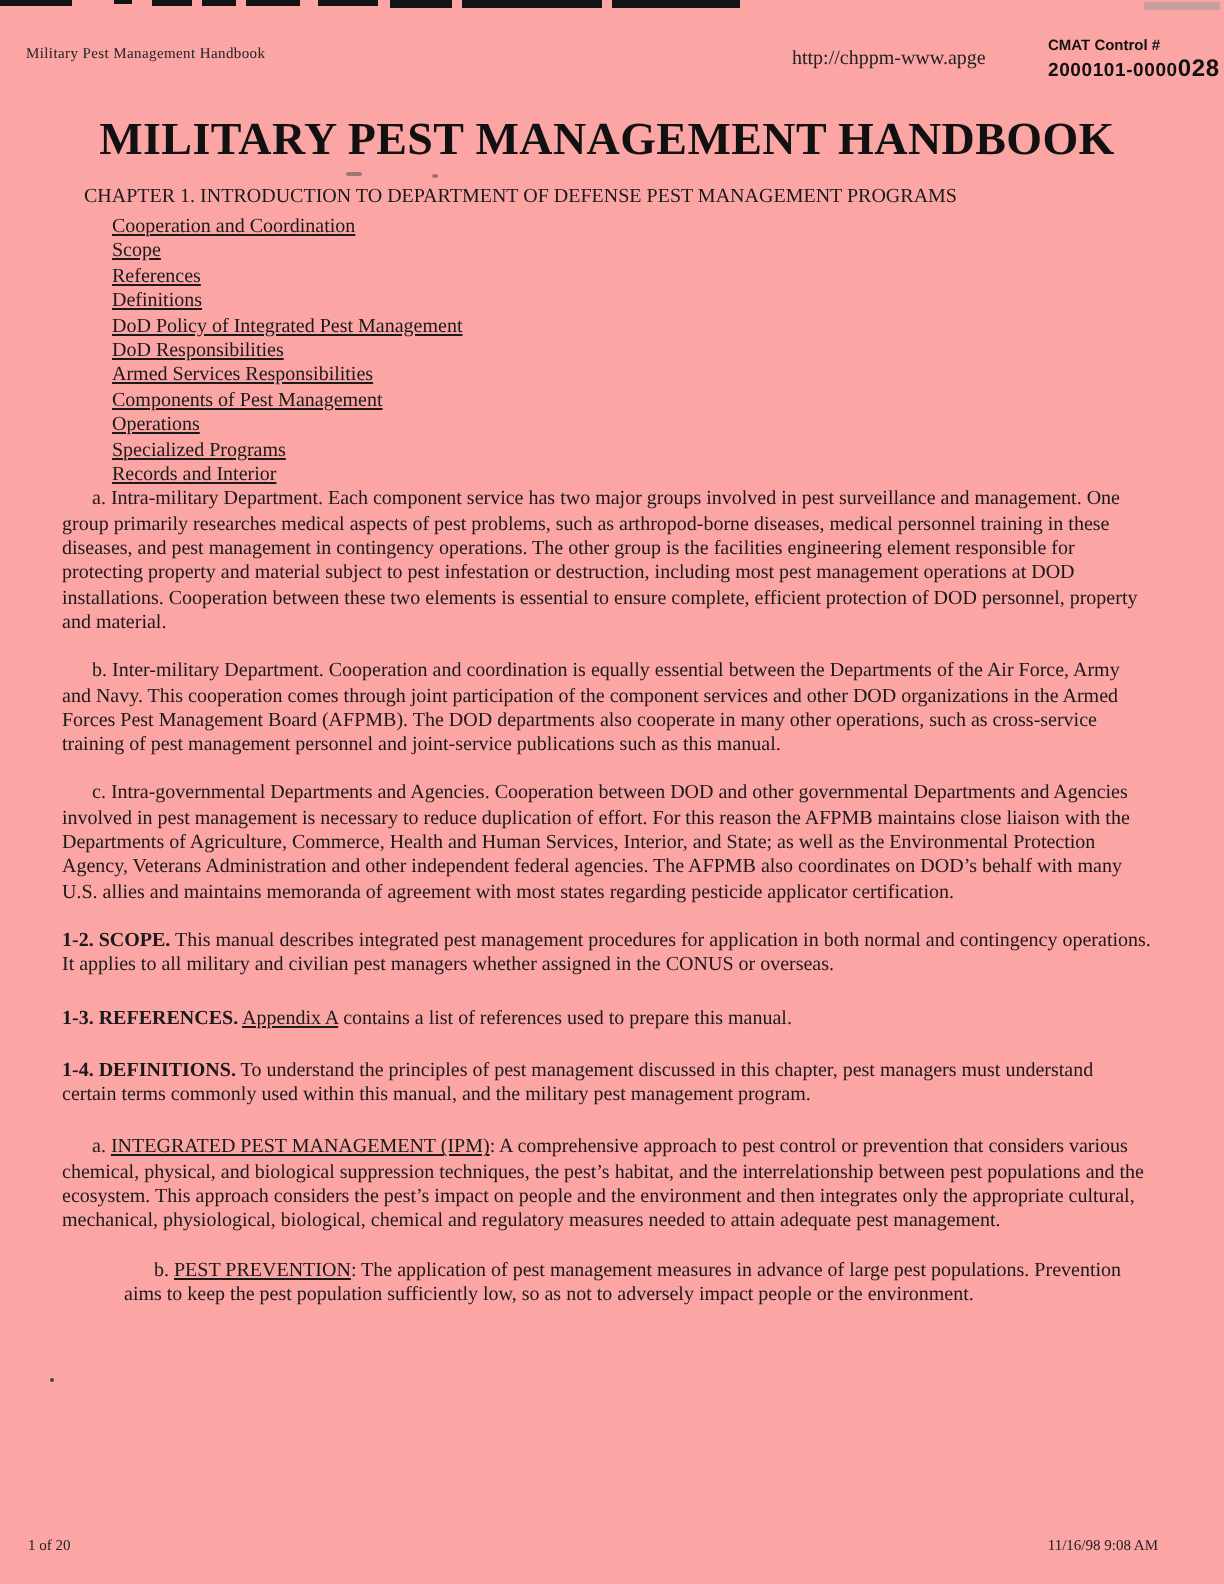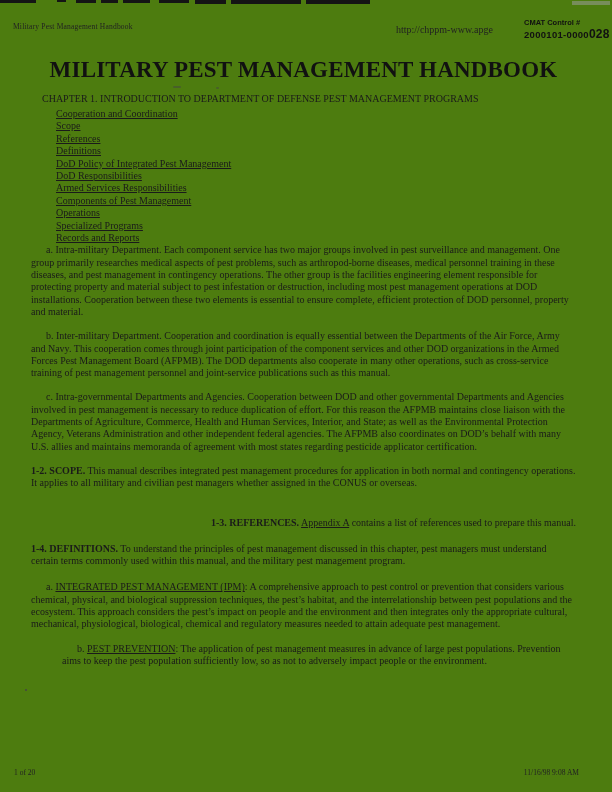--- a/index.html
+++ b/index.html
@@ -1,18 +1,18 @@
 <!DOCTYPE html>
 <html><head>
 <meta charset="utf-8">
 <style>
   html,body { margin:0; padding:0; background:#ffffff; }
   .page {
     position:relative; width:612px; height:792px;
-    background:#4d7c0f; overflow:hidden;
+    background:#fca5a5; overflow:hidden;
     font-family:"Liberation Serif", serif; color:#1a1a1a;
   }
   
   .artifact { position:absolute; background:#141414; }
   .artifact.light { background:#9a9a9a; opacity:.55; }
   .speck { position:absolute; background:#444; border-radius:1px; }
 
   
   .hdr-title { position:absolute; left:13px; top:22px; font-size:7.5px; color:#222; letter-spacing:.2px; }
   .hdr-url   { position:absolute; left:396px; top:24px; font-size:10px; color:#222; }
@@ -36,21 +36,21 @@
   p { margin:0; font-size:10px; line-height:12.3px; }
   .bold { font-weight:bold; }
   .p-indent { text-indent:15px; }
   .u { text-decoration:underline; }
   a.doc-link { color:#1a1a1a; text-decoration:underline; cursor:pointer; }
 
   .s11-head { margin-top:8px; font-weight:bold; }
   .para-b   { margin-top:12px; }
   .para-c   { margin-top:12px; }
   .s12      { margin-top:12px; }
-  .s13      { margin-top:27px;text-align:right; }
+  .s13      { margin-top:14px; }
   .s14      { margin-top:14px; }
   .def-a    { margin-top:14px; }
   .def-b    { margin-top:12px;margin-left:31px; }
   .def-c    { margin-top:11px; }
 
   
   .ftr-page { position:absolute; left:14px; top:768px; font-size:7.5px; color:#222; }
   .ftr-time { position:absolute; right:33px; top:768px; font-size:7.5px; color:#222; }
 </style>
 </head>
@@ -91,21 +91,21 @@
       <a class="toc-item">Cooperation and Coordination</a>
       <a class="toc-item">Scope</a>
       <a class="toc-item">References</a>
       <a class="toc-item">Definitions</a>
       <a class="toc-item">DoD Policy of Integrated Pest Management</a>
       <a class="toc-item">DoD Responsibilities</a>
       <a class="toc-item">Armed Services Responsibilities</a>
       <a class="toc-item">Components of Pest Management</a>
       <a class="toc-item">Operations</a>
       <a class="toc-item">Specialized Programs</a>
-      <a class="toc-item">Records and Reports</a>
+      <a class="toc-item">Records and Interior</a>
     </div>
 
     <p class="p-indent">a. Intra-military Department. Each component service has two major groups involved in pest surveillance and management. One group primarily researches medical aspects of pest problems, such as arthropod-borne diseases, medical personnel training in these diseases, and pest management in contingency operations. The other group is the facilities engineering element responsible for protecting property and material subject to pest infestation or destruction, including most pest management operations at DOD installations. Cooperation between these two elements is essential to ensure complete, efficient protection of DOD personnel, property and material.</p>
     <p class="p-indent para-b">b. Inter-military Department. Cooperation and coordination is equally essential between the Departments of the Air Force, Army and Navy. This cooperation comes through joint participation of the component services and other DOD organizations in the Armed Forces Pest Management Board (AFPMB). The DOD departments also cooperate in many other operations, such as cross-service training of pest management personnel and joint-service publications such as this manual.</p>
     <p class="p-indent para-c">c. Intra-governmental Departments and Agencies. Cooperation between DOD and other governmental Departments and Agencies involved in pest management is necessary to reduce duplication of effort. For this reason the AFPMB maintains close liaison with the Departments of Agriculture, Commerce, Health and Human Services, Interior, and State; as well as the Environmental Protection Agency, Veterans Administration and other independent federal agencies. The AFPMB also coordinates on DOD’s behalf with many U.S. allies and maintains memoranda of agreement with most states regarding pesticide applicator certification.</p>
 
     <p class="s12"><span class="bold">1-2. SCOPE.</span> <span>This manual describes integrated pest management procedures for application in both normal and contingency operations. It applies to all military and civilian pest managers whether assigned in the CONUS or overseas.</span></p>
 
     <p class="s13"><span class="bold">1-3. REFERENCES.</span> <a class="doc-link">Appendix A</a><span> contains a list of references used to prepare this manual.</span></p>
 

